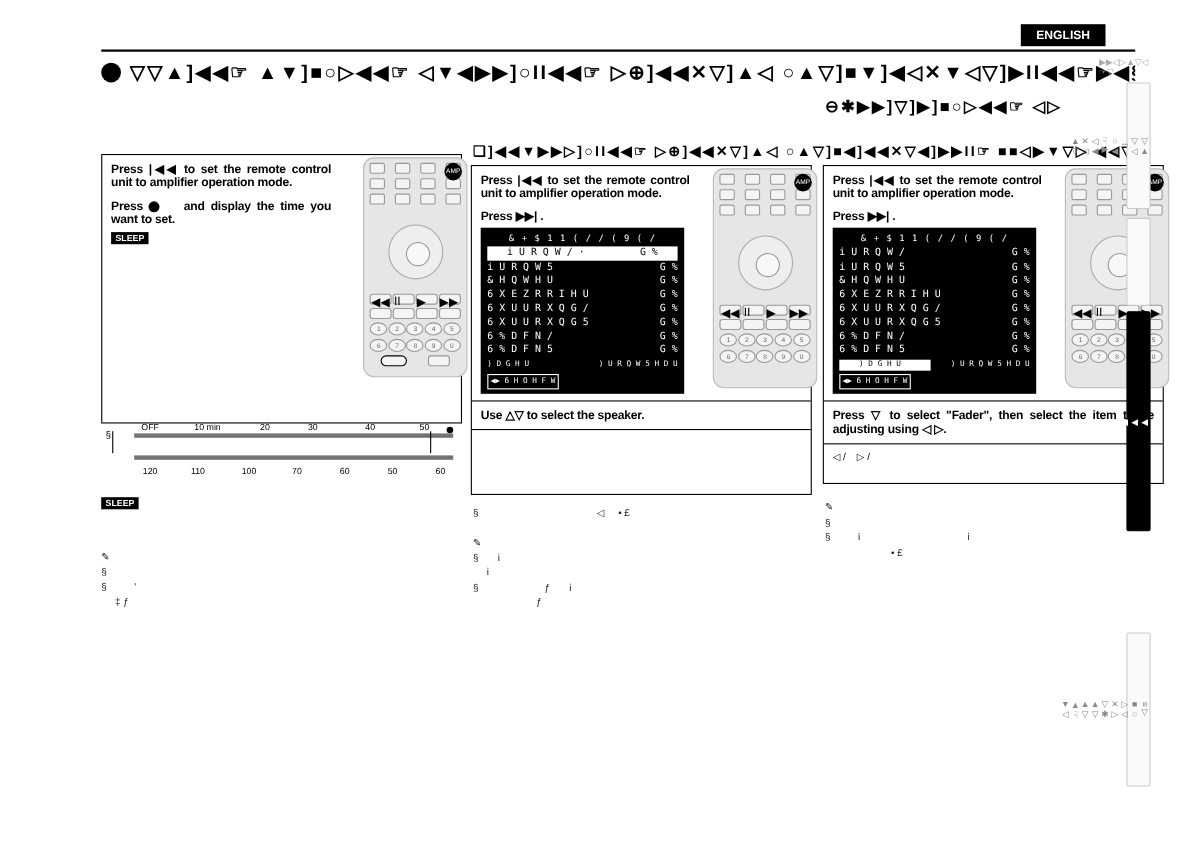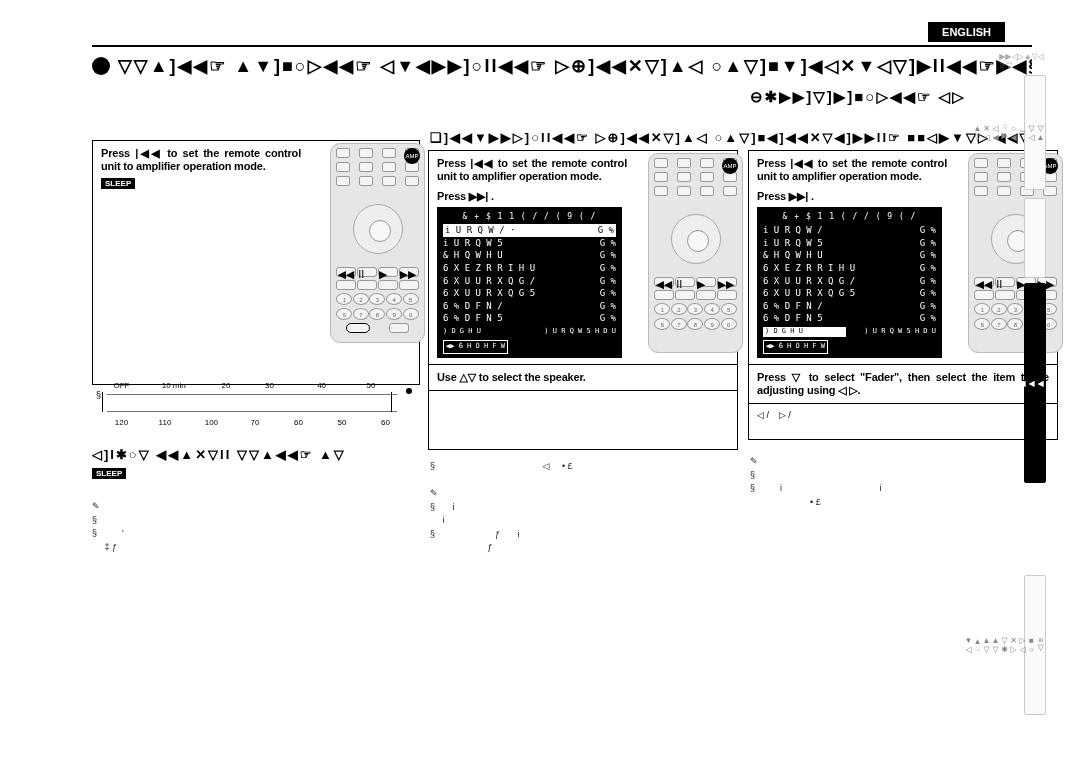--- a/index.html
+++ b/index.html
@@ -95,30 +95,30 @@
   .remote .lower .row { margin-top:3px;}
   .remote .lower .btn { width:20px; height:10px; border-radius:3px;}
   .remote .numrow { margin-top:3px;}
   .remote .numrow .btn{ width:16px; height:12px; border-radius:50%; font-size:6px; color:#666; text-align:center; line-height:12px;}
   .lcd {
     background:#000; color:#fff; font-family:monospace; font-size:9px;
     padding:4px 6px; margin:4px 0; width: 185px; line-height:1.4;
   }
   .lcd .title { font-size:8px; letter-spacing:1px; margin-bottom:2px;text-align:center;}
   .lcd .row { display:flex; justify-content:space-between;}
-  .lcd .hl { background:#fff; color:#000; display:inline-block; width:100%; padding:0 2px;}
+  .lcd .hl { background:#fff; color:#000; display:inline-block; width:100%; padding:0 18px;}
   .lcd .foot { border:1px solid #fff; margin-top:3px; padding:1px 2px; font-size:7px; display:inline-block;}
   .sleep-bar {
     position: absolute;
     top: 384px;
     left: 72px;
     width: 300px;
     font-size: 9px;
   }
-  .sleep-bar .line { border-top:1px solid #737373; position:relative; width:290px; margin-left:5px;}
+  .sleep-bar .line { border-top:4px solid #737373; position:relative; width:290px; margin-left:20px;}
   .sleep-bar .label { position:absolute; top:-14px; font-size:8px; transform:translateX(-50%);}
   .sleep-bar .label2 { position:absolute; top:6px; font-size:8px; transform:translateX(-50%);}
   .sleep-box {
     position:absolute; top:437px; left:62px; width:330px; font-size:11px; font-weight:bold;
   }
   .sleep-badge {
     display:inline-block; background:#000; color:#fff; font-size:8px; padding:1px 4px; font-weight:bold;
   }
   .notes { position:absolute; font-size:9px; line-height:1.5; color:#222; width:300px;}
   .sidebar {
@@ -153,20 +153,25 @@
   <div style="position:absolute; top:78px; left:720px; font-size:15px; font-weight:bold;" class="garble">⊖✱▶▶]▽]▶]■○▷◀◀☞ ◁▷</div>
 
   <div class="subhead garble">❏]◀◀▼▶▶▷]○II◀◀☞ ▷⊕]◀◀✕▽]▲◁ ○▲▽]■◀]◀◀✕▽◀]▶▶II☞ ■■◁▶▼▽▷ ◀◀▽IIII▶▼ ✱ ○▶II</div>
 
   <div class="section" style="top:130px; left:62px; height:245px; width:328px;">
     <div class="bold" style="width:200px;">
       <span>Press</span>
       <span class="glyph sym-prev"></span>
       <span>to set the remote control unit to amplifier operation mode.</span>
     </div>
+    <div class="bold" style="width:200px; margin-top:10px;">
+      <span>Press</span>
+      <span style="display:inline-block;width:10px;height:10px;background:#000;border-radius:50%;vertical-align:middle;"></span>
+      &nbsp;&nbsp;&nbsp;<span>and display the time you want to set.</span>
+    </div>
     <div style="margin-top:4px;">
       <span class="sleep-badge">SLEEP</span>
     </div>
     <div class="remote">
       <div class="amp">AMP</div>
       <div class="row">
           <div class="btn"></div>
           <div class="btn"></div>
           <div class="btn"></div>
           <div class="btn"></div>
@@ -236,21 +241,20 @@
       <span class="label2" style="left:36%">100</span>
       <span class="label2" style="left:51%">70</span>
       <span class="label2" style="left:66%">60</span>
       <span class="label2" style="left:81%">50</span>
       <span class="label2" style="left:96%">60</span>
     </div>
     <div style="position:absolute; left:0; top:-2px; width:290px; height:20px; border-left:1px solid #000; border-right:1px solid #000;"></div>
   </div>
 
   <div class="sleep-box">
-    <div class="garble" style="font-size:13px;">◁]I✱○▽ ◀◀▲✕▽II ▽▽▲◀◀☞ ▲▽</div>
     <div style="margin-top:4px;"><span class="sleep-badge">SLEEP</span></div>
   </div>
   <div class="notes" style="top:490px; left:62px;">
     ✎<br>§<br>§&nbsp;&nbsp;&nbsp;&nbsp;&nbsp;&nbsp;&nbsp;&nbsp;&nbsp;&nbsp;'<br>&nbsp;&nbsp;&nbsp;&nbsp;&nbsp;‡ ƒ
   </div>
 
   <div class="section" style="top:140px; left:398px; height:300px; width:310px;">
     <div class="bold" style="width:190px;">
       <span>Press</span>
       <span class="glyph sym-prev"></span>

